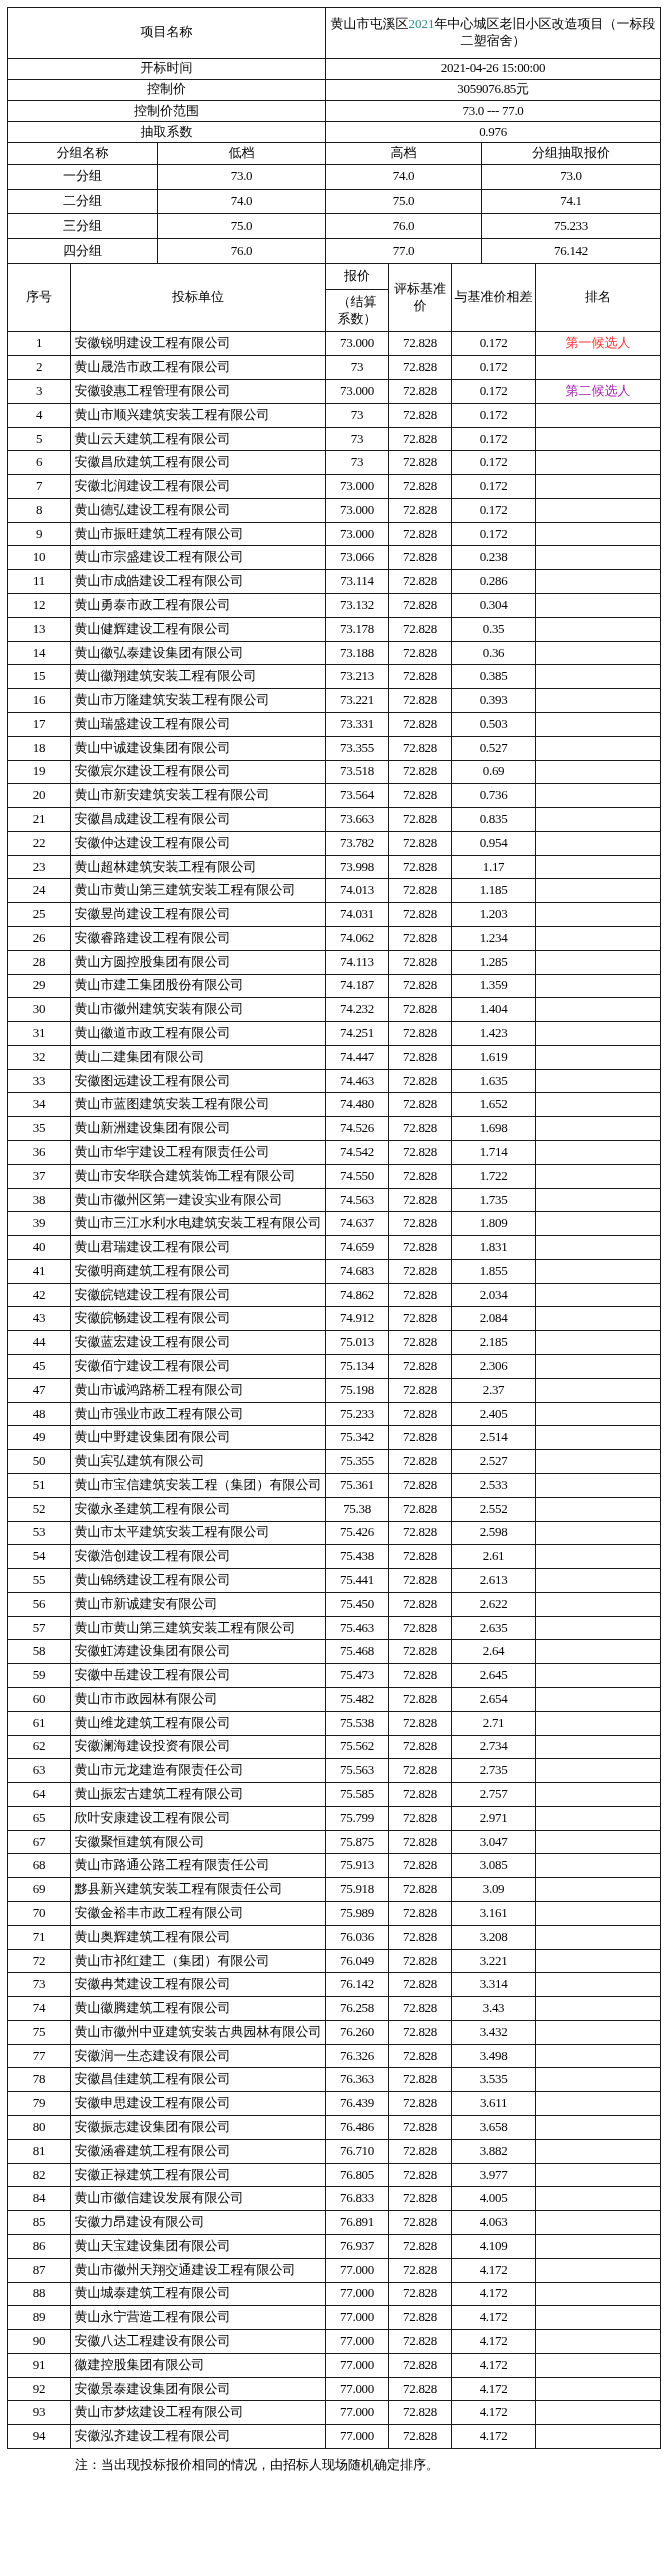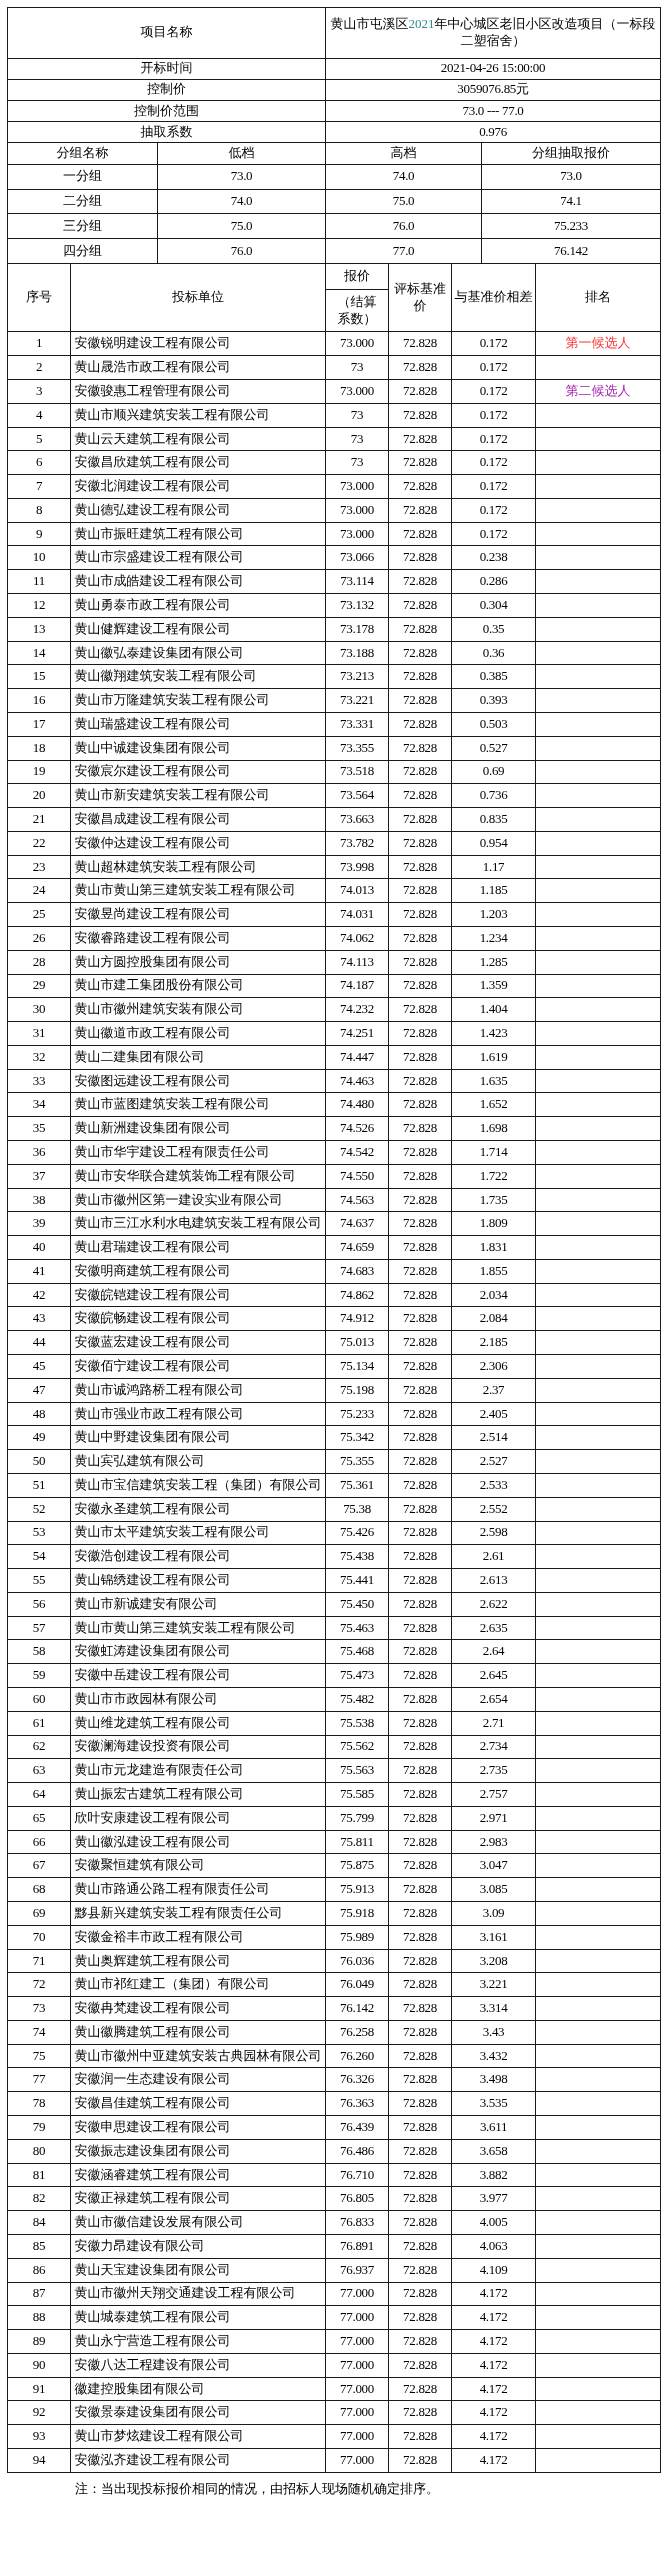--- a/index.html
+++ b/index.html
@@ -688,28 +688,20 @@
 
   <tr>
     <td class="num">65</td>
     <td class="name" colspan="2">欣叶安康建设工程有限公司</td>
     <td class="num">75.799</td>
     <td class="num">72.828</td>
     <td class="num" colspan="2">2.971</td>
     <td class="rank" style="color: rgb(253, 47, 47);"></td>
   </tr>
 
-  <tr>
-    <td class="num">66</td>
-    <td class="name" colspan="2">黄山徽泓建设工程有限公司</td>
-    <td class="num">75.811</td>
-    <td class="num">72.828</td>
-    <td class="num" colspan="2">2.983</td>
-    <td class="rank" style="color: rgb(253, 47, 47);"></td>
-  </tr>
 
   <tr>
     <td class="num">67</td>
     <td class="name" colspan="2">安徽聚恒建筑有限公司</td>
     <td class="num">75.875</td>
     <td class="num">72.828</td>
     <td class="num" colspan="2">3.047</td>
     <td class="rank" style="color: rgb(253, 47, 47);"></td>
   </tr>
 

